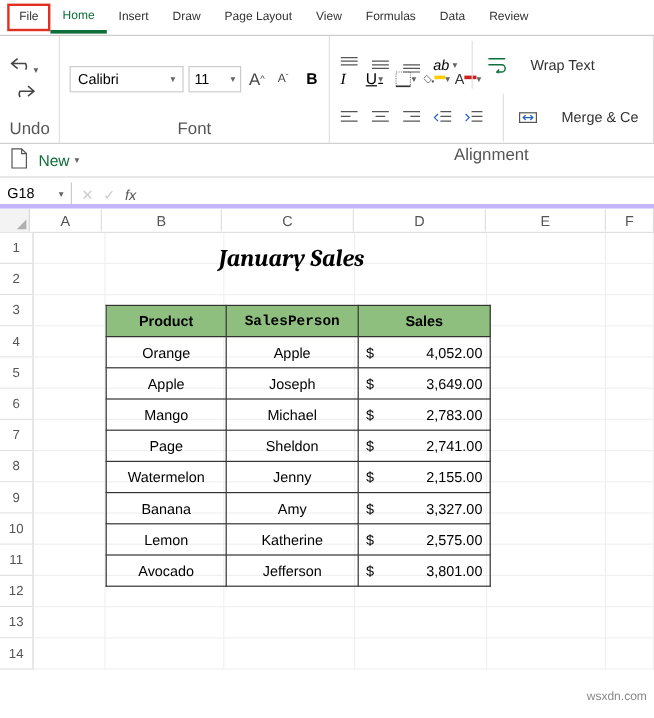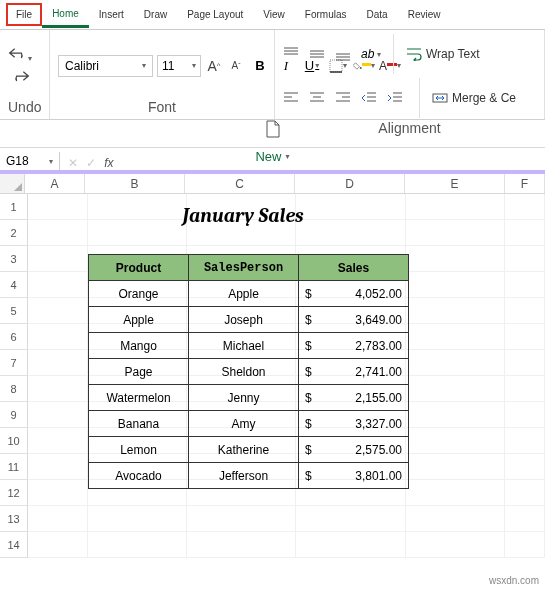--- a/index.html
+++ b/index.html
@@ -36,25 +36,25 @@
 .underline { text-decoration: underline; }
 .color-strip { width: 14px; height: 3px; background: #ffcc00; display: block; margin-top: -2px; }
 .color-strip.red { background: #d02020; }
 
 
 .align-group { flex: 1; }
 .align-rows { display: flex; flex-direction: column; gap: 4px; }
 .align-row { display: flex; align-items: center; gap: 6px; }
 .align-btn { width: 20px; height: 18px; display: flex; align-items: center; justify-content: space-between; }
 .align-btn svg { width: 16px; height: 14px; }
-.wrap-merge { display: flex; align-items: center; gap: 4px; font-size: 12px; color: #333; }
+.wrap-merge { display: flex; align-items: center; gap: 20px; font-size: 12px; color: #333; }
 .vdiv { width: 1px; height: 40px; background: #e0e0e0; margin: 0 6px; }
 
 
-.new-row { display: flex; align-items: center; height: 28px; padding: 0 8px; border-bottom: 1px solid #d8d8d8; gap: 8px; flex-direction: column; }
+.new-row { display: flex; align-items: center; height: 28px; padding: 0 8px; border-bottom: 1px solid #d8d8d8; gap: 8px; }
 .new-btn { display: flex; align-items: center; gap: 4px; color: #0f6e3a; font-size: 13px; }
 
 
 .formula-row { display: flex; align-items: flex-end; height: 26px; border-bottom: 4px solid #c4b5fd; }
 .name-box { width: 60px; border-right: 1px solid #ccc; padding: 2px 6px; font-size: 12px; display: flex; align-items: center; justify-content: space-between; }
 .fx-controls { display: flex; align-items: center; gap: 8px; padding: 0 8px; color: #999; }
 .fx-controls .fx { font-style: italic; color: #555; }
 
 
 .grid-area { position: relative; }

